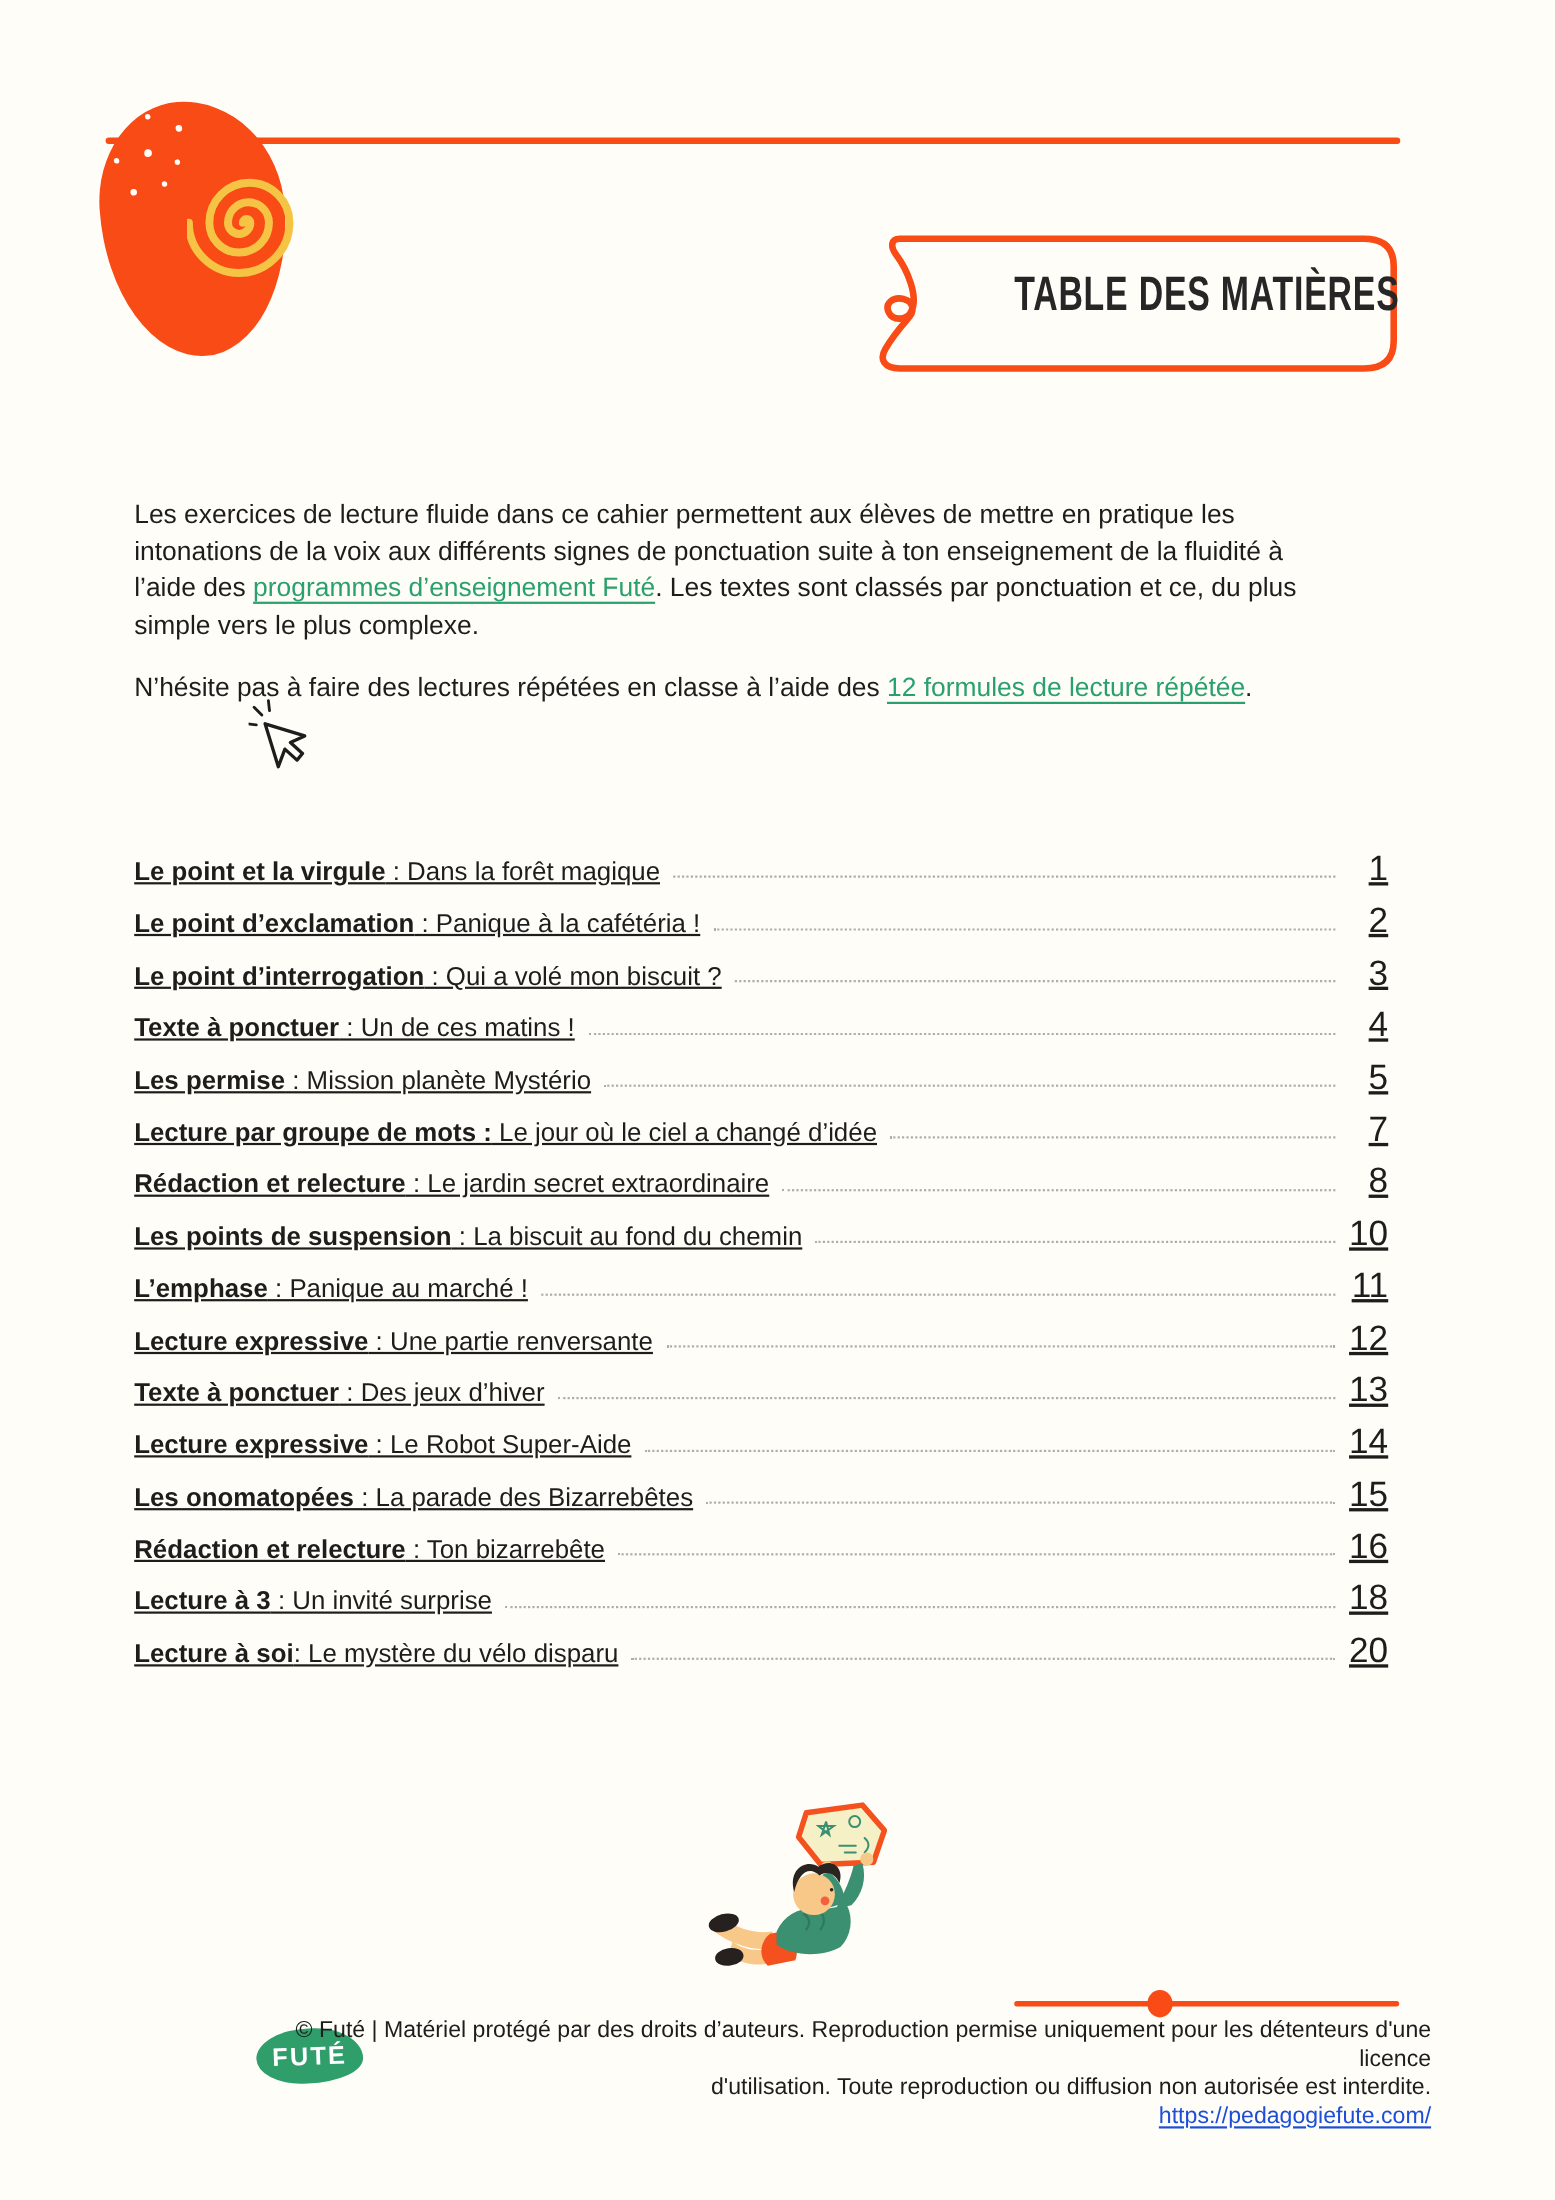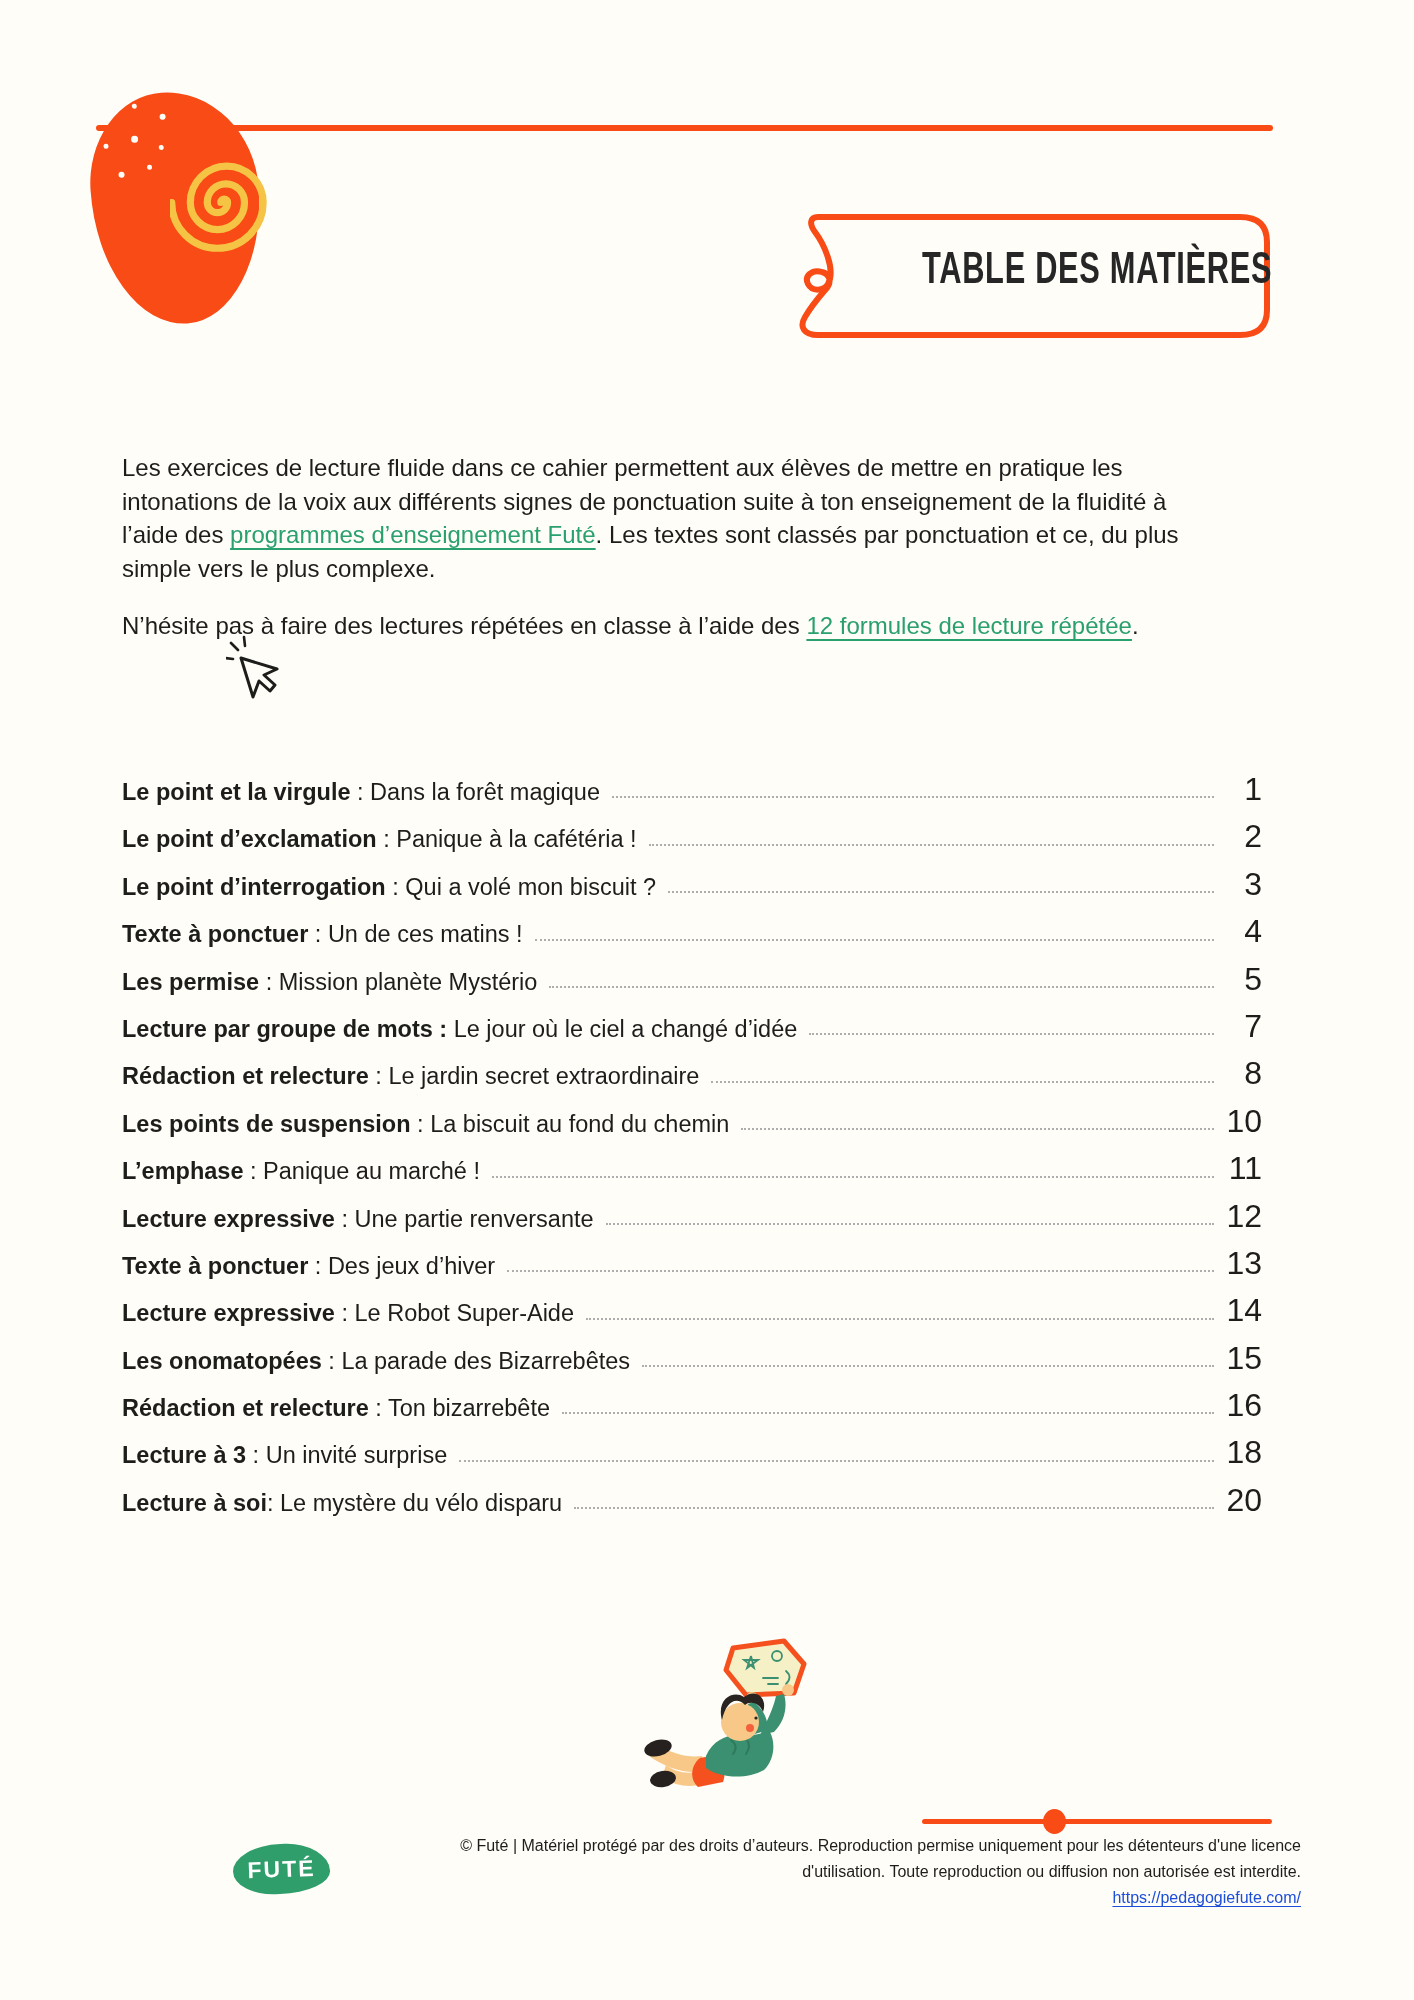--- a/index.html
+++ b/index.html
@@ -27,37 +27,37 @@
     transform:scaleX(0.70);transform-origin:left center;
     color:#262626;white-space:nowrap;
   }
   
   .intro{position:absolute;left:122px;top:451px;width:1185px;font-size:24px;line-height:33.5px;}
   .intro .para + .para{margin-top:24px;}
   .green-link{color:var(--green);text-decoration:underline;text-underline-offset:5px;text-decoration-thickness:2px;cursor:pointer;margin-top:40px;}
   
   .cursor{position:absolute;left:226px;top:634px;}
   
-  .toc{position:absolute;left:122px;top:763px;width:1140px;}
+  .toc{position:absolute;left:122px;top:763px;width:1140px;text-decoration:underline;}
   .toc-row{display:flex;align-items:baseline;height:47.4px;padding-top:10px;box-sizing:border-box;}
   .toc-label{font-weight:700;font-size:23.5px;white-space:pre;}
   .toc-rest{font-size:23.5px;white-space:pre;}
   .toc-leader{flex:1 1 auto;align-self:flex-end;height:0;border-bottom:2px dotted var(--leader);margin:0 8px 12px 12px;}
   .toc-page{flex:0 0 auto;font-size:32px;font-weight:400;min-width:40px;text-align:right;line-height:1;}
   
   .kid{position:absolute;left:636px;top:1638px;}
   
   .footer-line{position:absolute;left:922px;top:1819px;width:350px;height:5px;background:var(--orange);border-radius:3px;}
   .footer-dot{position:absolute;left:1043px;top:1809px;width:23px;height:25px;background:var(--orange);border-radius:50%;}
   .fute-logo{position:absolute;left:233px;top:1844px;width:97px;height:50px;background:var(--logo-green);
              border-radius:52% 48% 55% 45% / 55% 60% 45% 50%;transform:rotate(-2deg);
              display:flex;align-items:center;justify-content:center;}
   .fute-logo span{color:#fff;font-weight:800;font-size:23px;letter-spacing:2px;}
   .footer-text{position:absolute;right:113px;top:1833px;width:1050px;text-align:right;
-               font-size:16px;line-height:26px;color:#1D1D1B;}
+               font-size:21px;line-height:26px;color:#1D1D1B;}
   .footer-text a{color:#1d4ed8;text-decoration:underline;text-underline-offset:3px;}
 </style>
 </head>
 <body>
 
 <div class="page">
 
   <div class="top-line"></div>
   <div class="blob">
     <div class="dot" style="left:20px;top:16px;width:7px;height:7px;"></div>

